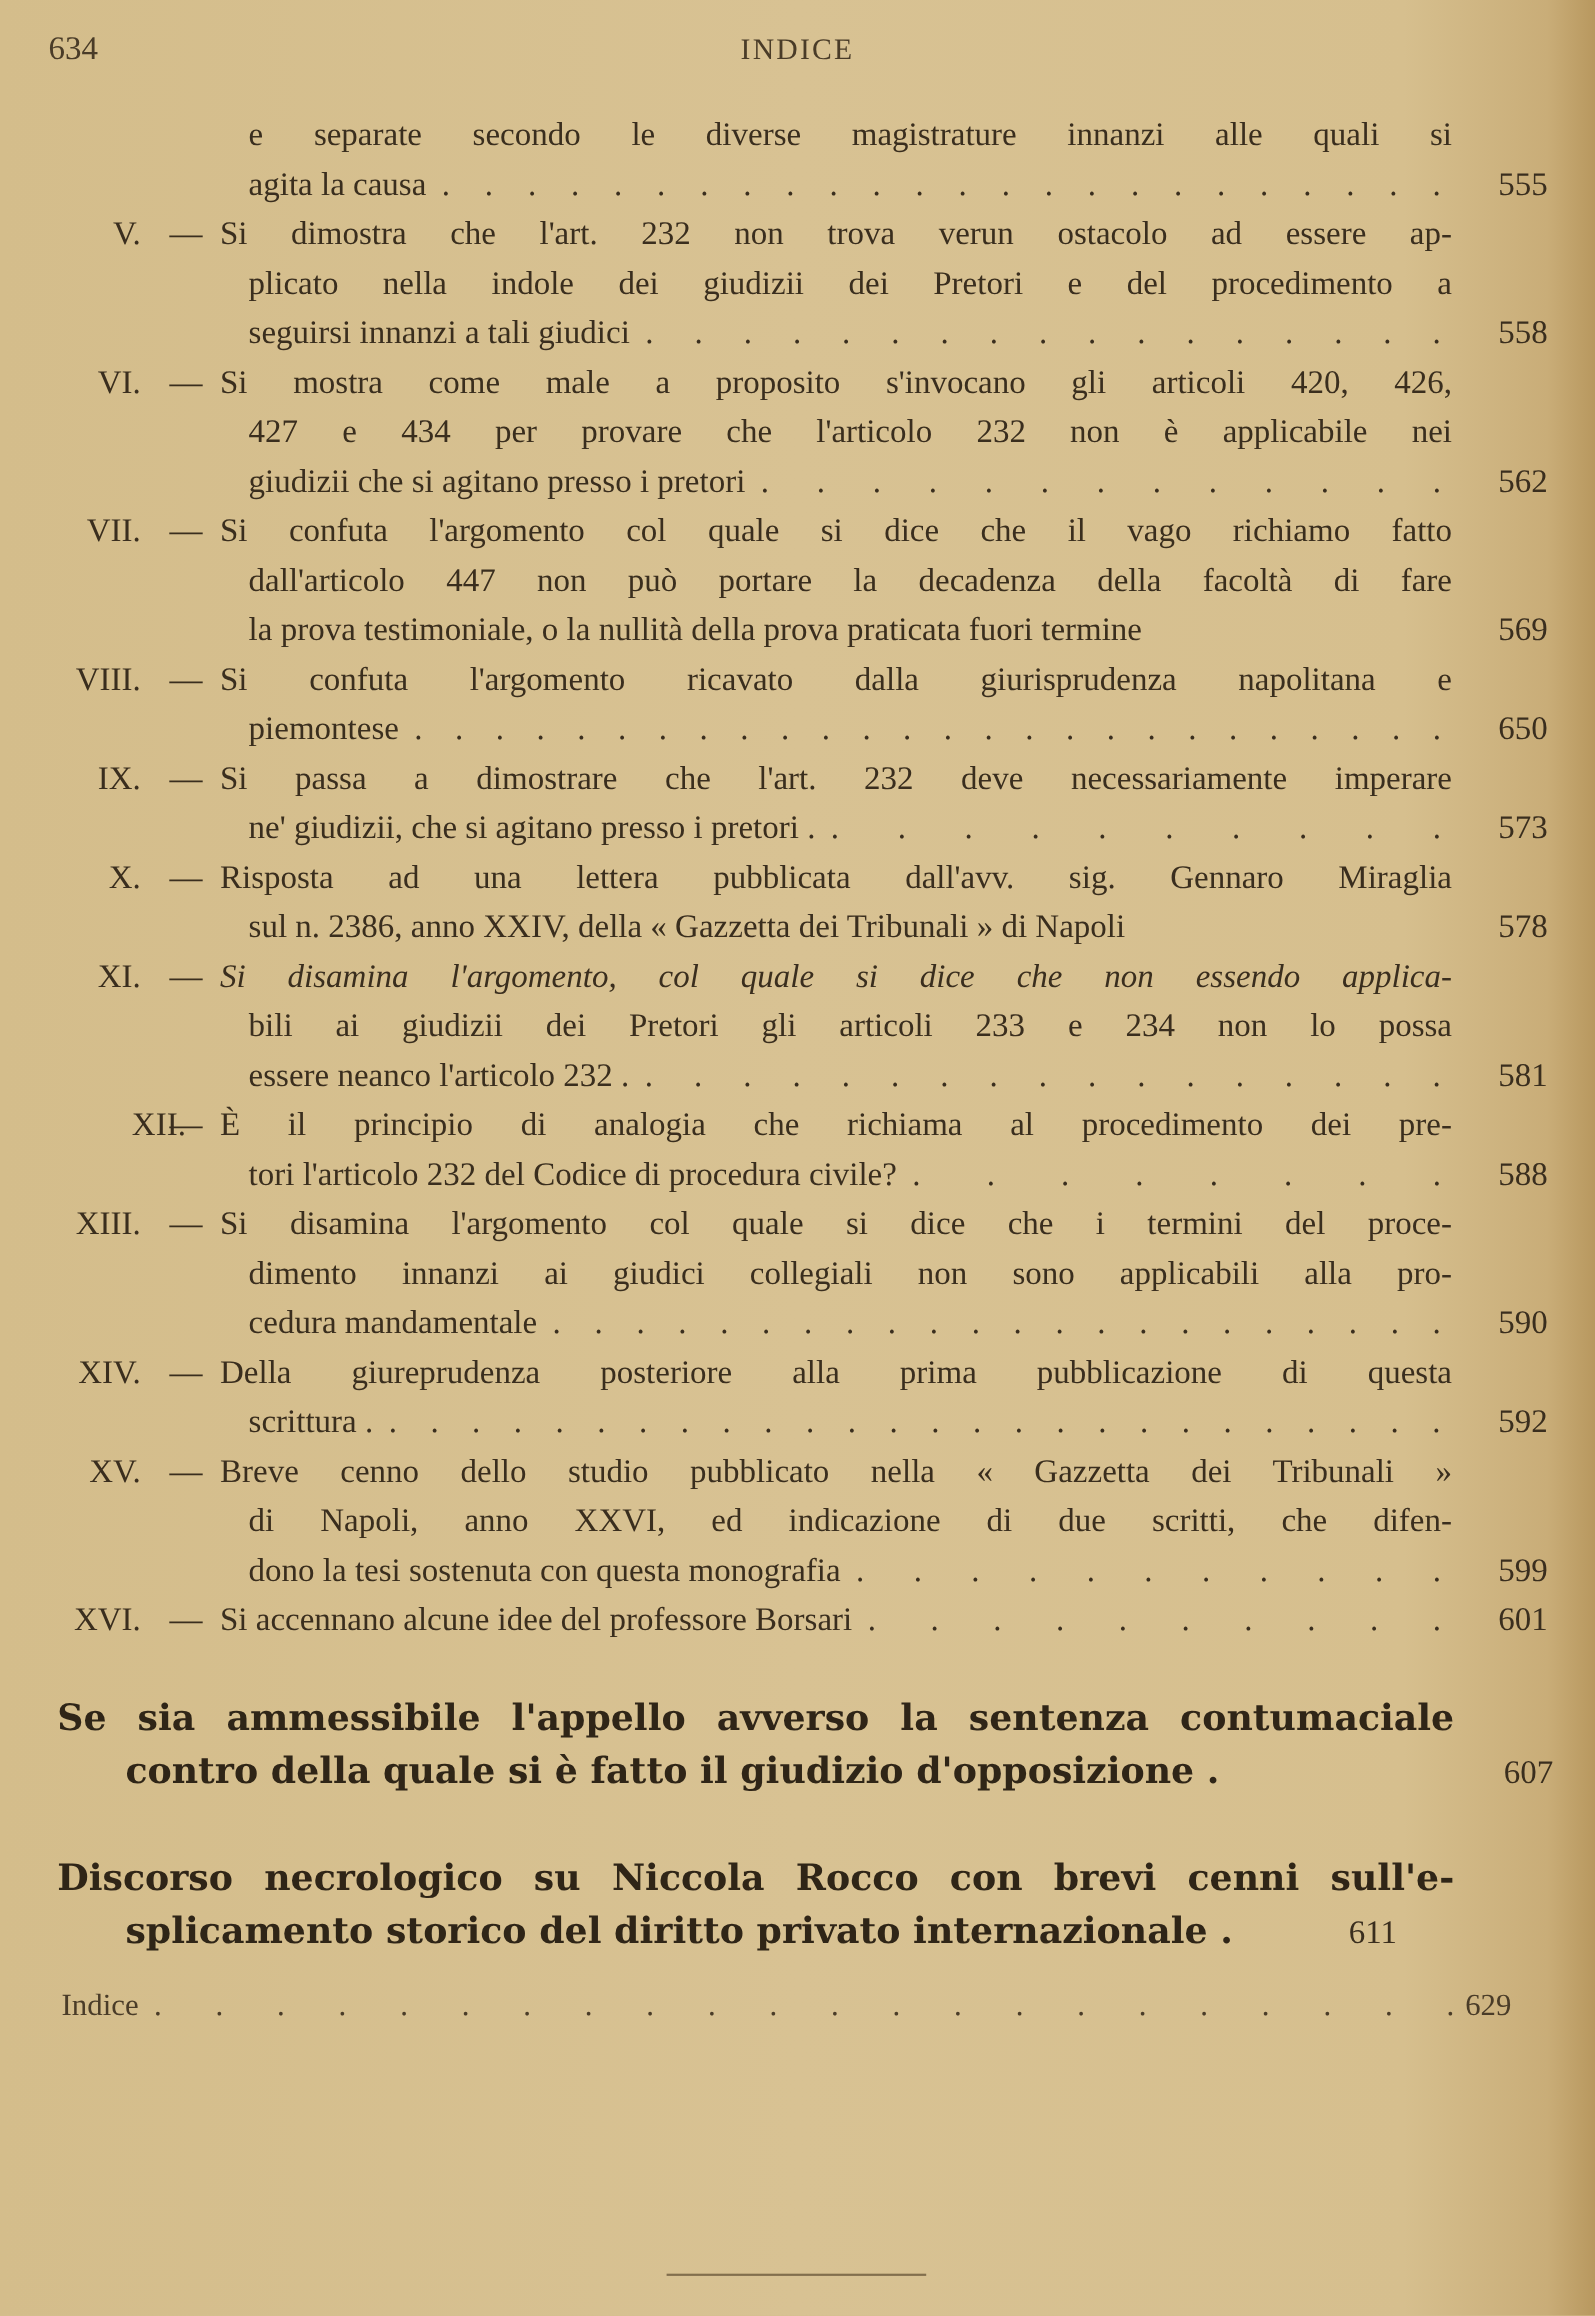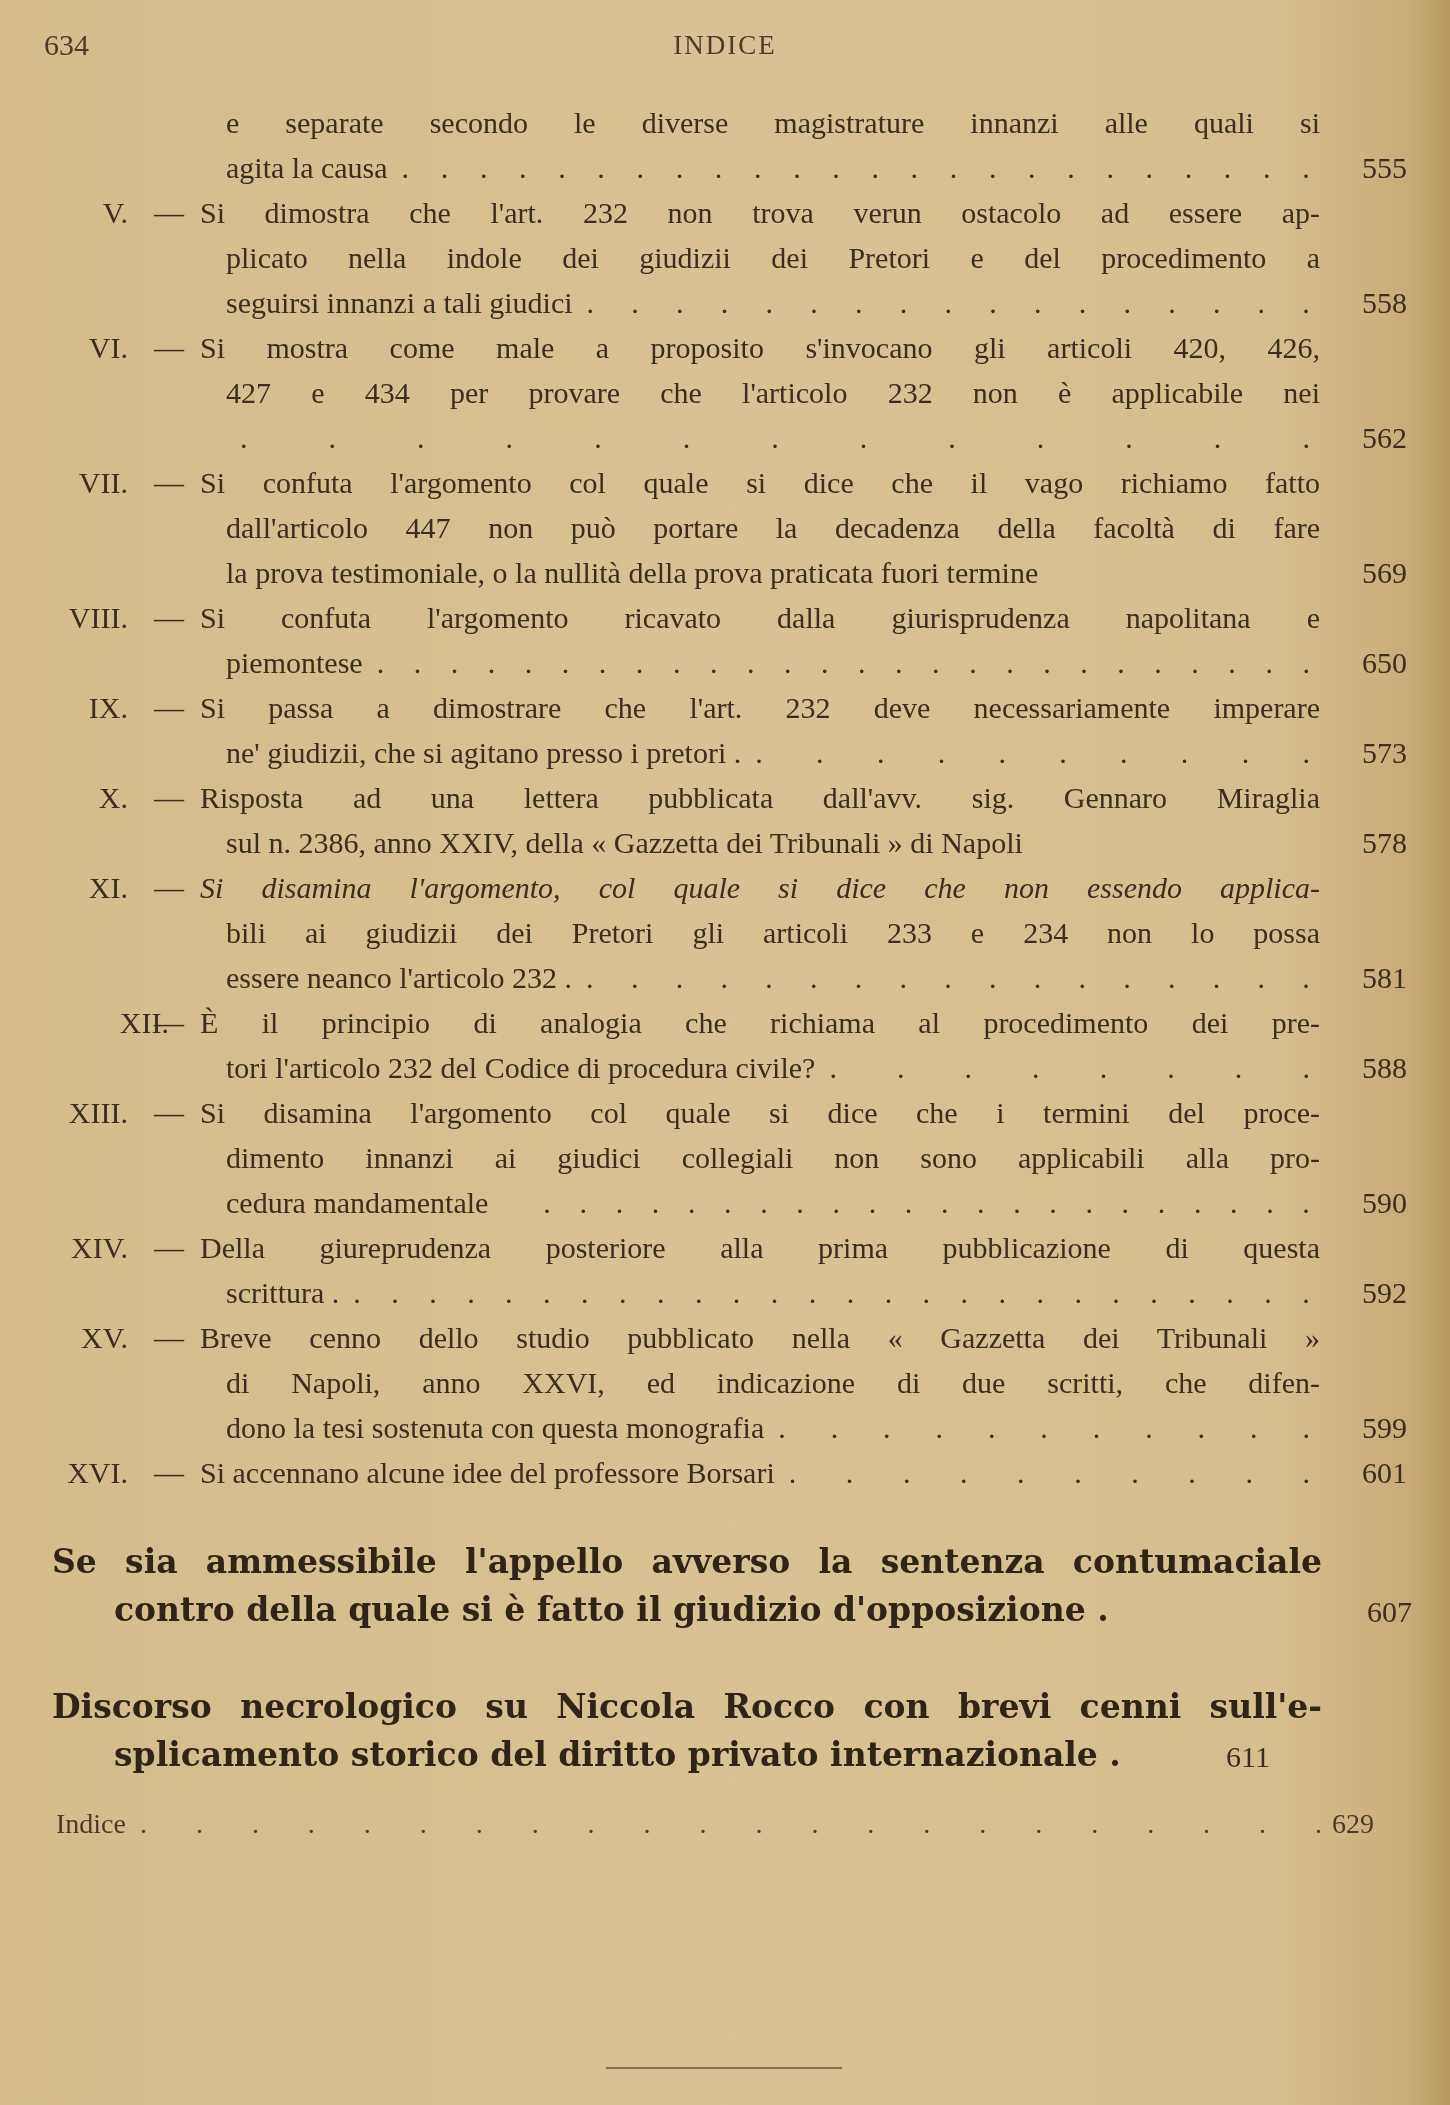--- a/index.html
+++ b/index.html
@@ -104,20 +104,21 @@
           </span>
           <span style="position: absolute; left: 1136px;">558</span>
         </div>
       </div>
       <div class="entry" style="position: absolute; top: 225px; left: 0px; width: 1450px;">
         <span class="num" style="top: 0px;">VI.</span>
         <span class="dash" style="top: 0px;">—</span>
         <div style="position: absolute; top: 0px; left: 200px; width: 1120px; white-space: normal; text-align: justify; text-align-last: justify; height: 45px; overflow: hidden;"><span>Si mostra come male a proposito s'invocano gli articoli 420, 426,</span></div>
         <div style="position: absolute; top: 45px; left: 226px; width: 1094px; white-space: normal; text-align: justify; text-align-last: justify; height: 45px; overflow: hidden;"><span>427 e 434 per provare che l'articolo 232 non è applicabile nei</span></div>
         <div style="position: absolute; top: 90px; left: 226px; width: 1094px; white-space: nowrap; display: flex; align-items: baseline;">
+          <span style="flex: 0 0 auto;">giudizii che si agitano presso i pretori</span>
           <span class="dots">
             <span>.</span>
             <span>.</span>
             <span>.</span>
             <span>.</span>
             <span>.</span>
             <span>.</span>
             <span>.</span>
             <span>.</span>
             <span>.</span>
@@ -254,21 +255,21 @@
             <span>.</span>
           </span>
           <span style="position: absolute; left: 1136px;">588</span>
         </div>
       </div>
       <div class="entry" style="position: absolute; top: 990px; left: 0px; width: 1450px;">
         <span class="num" style="top: 0px;">XIII.</span>
         <span class="dash" style="top: 0px;">—</span>
         <div style="position: absolute; top: 0px; left: 200px; width: 1120px; white-space: normal; text-align: justify; text-align-last: justify; height: 45px; overflow: hidden;"><span>Si disamina l'argomento col quale si dice che i termini del proce-</span></div>
         <div style="position: absolute; top: 45px; left: 226px; width: 1094px; white-space: normal; text-align: justify; text-align-last: justify; height: 45px; overflow: hidden;"><span>dimento innanzi ai giudici collegiali non sono applicabili alla pro-</span></div>
-        <div style="position: absolute; top: 90px; left: 226px; width: 1094px; white-space: nowrap; display: flex; align-items: baseline; gap: 41px;">
+        <div style="position: absolute; top: 90px; left: 226px; width: 1094px; white-space: nowrap; display: flex; align-items: baseline;">
           <span style="flex: 0 0 auto;">cedura mandamentale</span>
           <span class="dots">
             <span>.</span>
             <span>.</span>
             <span>.</span>
             <span>.</span>
             <span>.</span>
             <span>.</span>
             <span>.</span>
             <span>.</span>

